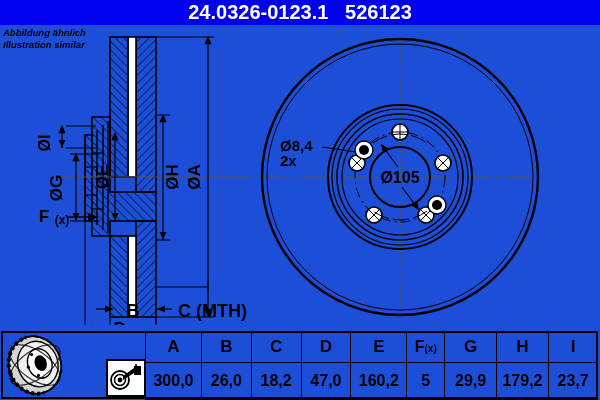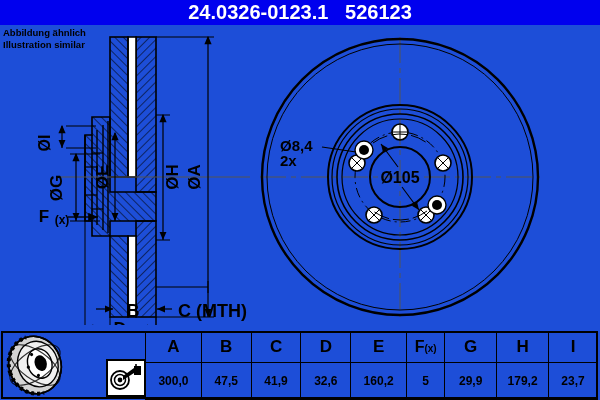--- a/index.html
+++ b/index.html
@@ -42,20 +42,21 @@
   }
 
   
   #note-block {
     position: absolute;
     left: 3px; top: 27px;
     font-size: 9.5px;
     font-weight: bold;
     color: #000000;
     line-height: 11.5px;
+    font-style: italic;
   }
 
   
   #drawing {
     position: absolute;
     left: 0; top: 25px;
     width: 600px;
     height: 300px;
   }
 
@@ -83,21 +84,21 @@
     font-weight: bold;
     color: #000000;
     padding: 0;
   }
   #tbl tr.hdr td {
     height: 30px;
     font-size: 17px;
   }
   #tbl tr.val td {
     height: 36px;
-    font-size: 12px;
+    font-size: 16px;
   }
   .fx-main { font-size: 16px; }
   .fx-sub  { font-size: 10px; }
 
   
   #icon-disc {
     position: absolute;
     left: 4px; top: 334px;
     width: 62px; height: 62px;
   }
@@ -373,23 +374,23 @@
         <td style="width:56px">E</td>
         <td style="width:38px">
           <span class="fx-main">F</span><span class="fx-sub">(x)</span>
         </td>
         <td style="width:52px">G</td>
         <td style="width:52px">H</td>
         <td style="width:49px">I</td>
       </tr>
       <tr class="val">
         <td>300,0</td>
-        <td>47,5</td>
-        <td>41,9</td>
-        <td>32,6</td>
+        <td>26,0</td>
+        <td>18,2</td>
+        <td>47,0</td>
         <td>160,2</td>
         <td>5</td>
         <td>29,9</td>
         <td>179,2</td>
         <td>23,7</td>
       </tr>
     </tbody>
   </table>
 
 </div>

